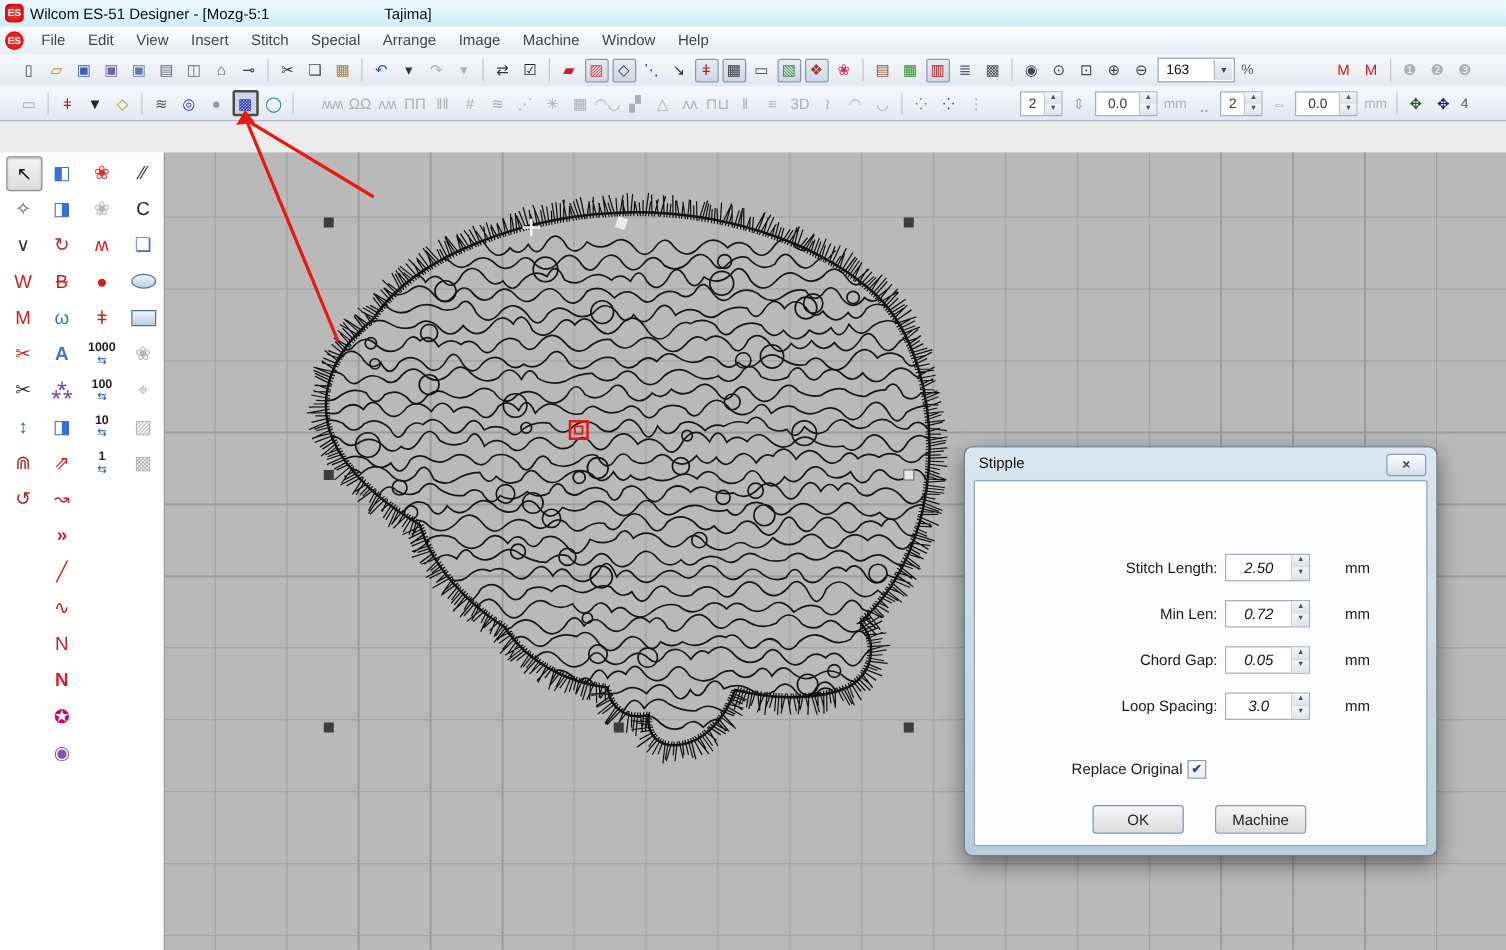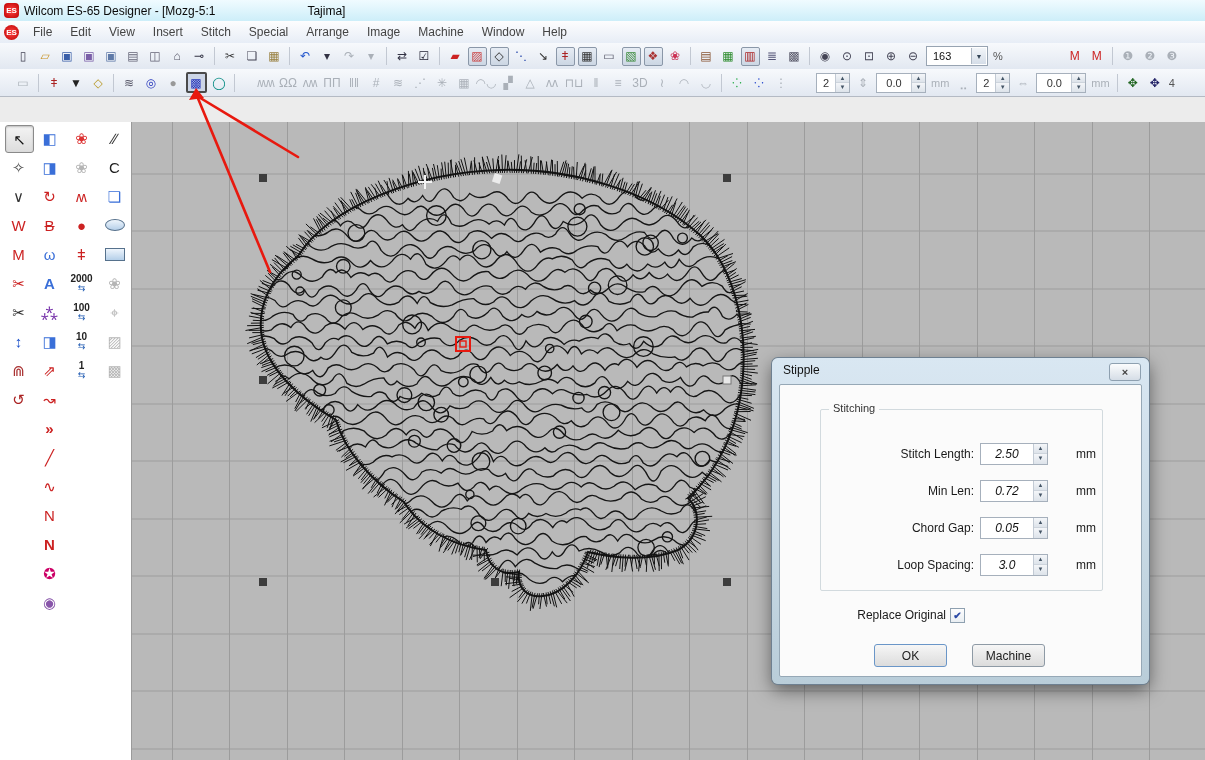--- a/index.html
+++ b/index.html
@@ -88,21 +88,21 @@
   .dbtn.ok{left:94px;border-color:#6a96c8;}
   .dbtn.cancel{left:192px;}
 </style>
 </head>
 <body>
 
 <div id="app">
 
   <div class="titlebar">
     <span class="es-logo">ES</span>
-    <span>Wilcom ES-65 Designer - [Mozg-5:1</span>
+    <span>Wilcom ES-51 Designer - [Mozg-5:1</span>
     <span class="t-spacer"></span>
     <span>Tajima]</span>
   </div>
 
   <div class="menubar">
     <span class="es-logo" style="border-radius:50%;">ES</span>
     <span id="menuItems"><span class="menu-item">File</span><span class="menu-item">Edit</span><span class="menu-item">View</span><span class="menu-item">Insert</span><span class="menu-item">Stitch</span><span class="menu-item">Special</span><span class="menu-item">Arrange</span><span class="menu-item">Image</span><span class="menu-item">Machine</span><span class="menu-item">Window</span><span class="menu-item">Help</span></span>
   </div>
 
   <div class="tb" id="tb1">
@@ -304,21 +304,21 @@
       <div class="sbi" style="left: 101px; top: 119px;">
         <span class="shape-rect"></span>
       </div>
       <div class="sbi" style="left: 5px; top: 148px; color: rgb(204, 34, 34);">
         <span>✂</span>
       </div>
       <div class="sbi" style="left: 36px; top: 148px; color: rgb(58, 111, 216); font-weight: bold;">
         <span>A</span>
       </div>
       <div class="sbi" style="left: 68px; top: 148px;">
-        <span class="num">2000</span>
+        <span class="num">1000</span>
         <span class="sub">⇆</span>
       </div>
       <div class="sbi d" style="left: 101px; top: 148px;">
         <span>❀</span>
       </div>
       <div class="sbi" style="left: 5px; top: 177px; color: rgb(51, 51, 51);">
         <span>✂</span>
       </div>
       <div class="sbi" style="left: 36px; top: 177px; color: rgb(119, 51, 170);">
         <span>⁂</span>
@@ -492,23 +492,20 @@
       <rect x="460" y="341" width="6" height="6" fill="none" stroke="#e8190f" stroke-width="1.4"></rect>
       <rect x="418" y="181" width="14" height="2" fill="#f4f4f4"></rect>
       <rect x="424" y="175" width="2" height="14" fill="#f4f4f4"></rect>
       <rect x="493" y="174" width="8" height="9" fill="#ececec" transform="rotate(18 497 179)"></rect>
     </svg>
 
   <div class="dialog">
     <span class="dlg-title">Stipple</span>
     <div class="dlg-close">×</div>
     <div class="dlg-client">
-      <div class="groupbox">
-        <span class="grouplabel">Stitching</span>
-      </div>
       <div id="dlgFields">
           <div class="frow" style="top: 58px; left: 30px;">
             <span class="flabel">Stitch Length:</span>
             <span class="finput">
               <span class="v">2.50</span>
               <span class="spud">
                 <b>▲</b>
                 <b>▼</b>
               </span>
             </span>

